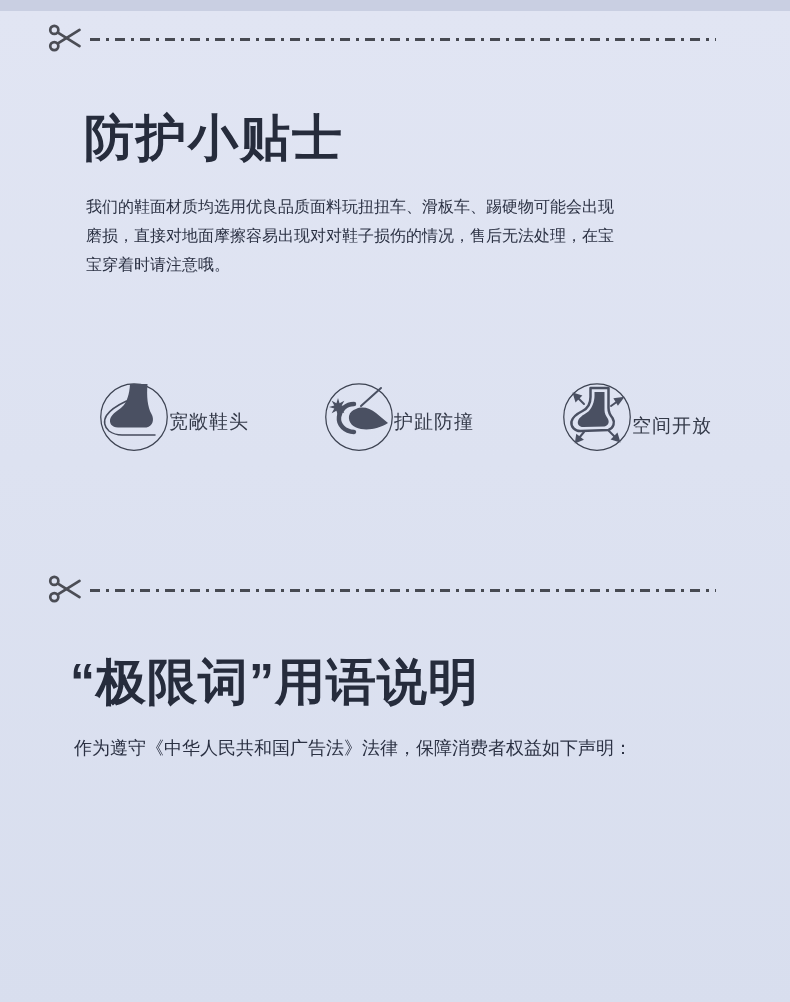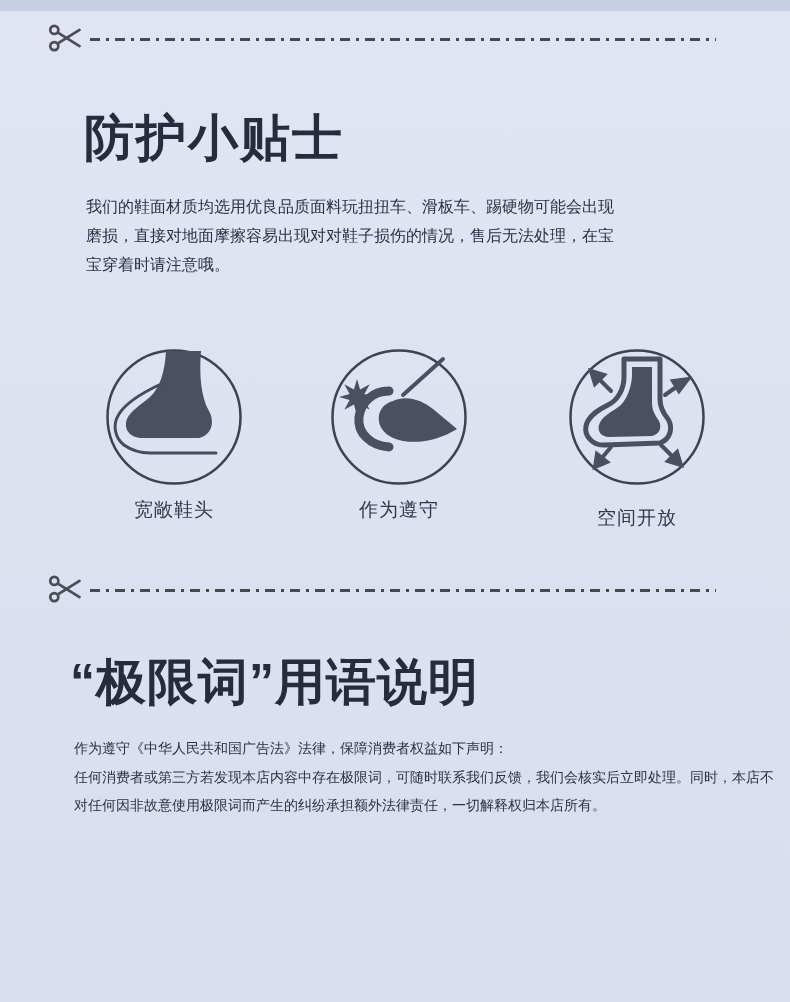--- a/index.html
+++ b/index.html
@@ -18,27 +18,27 @@
     flex:1;height:3px;margin-top:2px;
     background:repeating-linear-gradient(90deg,#474a52 0 10px,transparent 10px 16px,#474a52 16px 19px,transparent 19px 25px);
   }
   .cut-top{top:9px}
   .cut-mid{top:560px}
   .scissors{flex:0 0 auto;}
   h1.title{position:absolute;margin:0;font-size:50px;font-weight:700;color:#262c3c;letter-spacing:2px;white-space:nowrap;}
   #tips-title{left:84px;top:94px;}
   #disc-title{left:70px;top:638px;letter-spacing:1px;text-align:right;}
   .tips-body{position:absolute;left:86px;top:181px;width:540px;margin:0;font-size:16px;line-height:29px;color:#2b3143;text-align:left;}
-  .feature{position:absolute;top:336px;width:150px;display:flex;flex-direction:column;align-items:center;}
+  .feature{position:absolute;top:336px;width:150px;display:flex;align-items:center;}
   #feature-0{left:99px}
   #feature-1{left:324px}
   #feature-2{left:562px}
   .feature .label{margin-top:10px;font-size:19px;color:#333948;letter-spacing:1px;white-space:nowrap;}
   #feature-2 .label{margin-top:18px;}
-  .disc-text{position:absolute;left:74px;top:723px;width:700px;font-size:14px;line-height:28.5px;color:#2b3143;}
+  .disc-text{position:absolute;left:74px;top:723px;width:700px;font-size:18px;line-height:28.5px;color:#2b3143;}
   .disc-text p{margin:0;}
 </style>
 </head>
 <body>
 
 <div class="page">
 
   <div class="cutline cut-top">
     <svg class="scissors" width="36" height="34" viewBox="0 0 40 36" aria-hidden="true">
       <g stroke="#4b4d55" stroke-width="3" fill="none" stroke-linecap="round">
@@ -65,21 +65,21 @@
     </div>
 
     <div class="feature" id="feature-1">
       <svg width="140" height="140" viewBox="0 0 140 140" aria-hidden="true">
         <circle cx="70" cy="70" r="66.5" fill="none" stroke="#3d4352" stroke-width="2.5"></circle>
         <line x1="74" y1="48" x2="114" y2="12" stroke="#4a5062" stroke-width="4" stroke-linecap="round"></line>
         <path d="M64,54 C76,48 92,52 104,62 L128,82 C112,92 92,97 74,94 C58,91 48,81 50,68 C52,60 57,56 64,54 Z" fill="#4a5062"></path>
         <path d="M60,44 C44,44 32,55 30,70 C28,86 42,99 60,100" fill="none" stroke="#4a5062" stroke-width="9" stroke-linecap="round"></path>
         <polygon points="46,50 35.4,53.1 40.7,62.7 31.1,57.4 28,68 24.9,57.4 15.3,62.7 20.6,53.1 10,50 20.6,46.9 15.3,37.3 24.9,42.6 28,32 31.1,42.6 40.7,37.3 35.4,46.9" fill="#4a5062"></polygon>
       </svg>
-      <div class="label">作为遵守</div>
+      <div class="label">护趾防撞</div>
     </div>
 
     <div class="feature" id="feature-2">
       <svg width="140" height="140" viewBox="0 0 140 140" aria-hidden="true">
         <circle cx="70" cy="70" r="66.5" fill="none" stroke="#3d4352" stroke-width="2.5"></circle>
         <path d="M57,12 L93,12 L93,52 C93,60 96,66 101,72 C106,80 104,92 93,96 L38,98 C26,99 17,89 19,79 C21,69 31,63 41,58 C51,53 57,42 57,30 Z" fill="none" stroke="#4a5062" stroke-width="5" stroke-linejoin="round"></path>
         <path d="M65,20 L85,20 L85,56 C85,63 88,68 92,74 C95,80 93,87 85,89 L42,90 C35,90 30,85 32,78 C34,71 42,66 50,61 C60,55 65,38 65,28 Z" fill="#4a5062"></path>
         <g stroke="#4a5062" stroke-width="4" stroke-linecap="round" fill="#4a5062">
           <line x1="44" y1="44" x2="32" y2="32"></line>
             <polygon points="24,24 37,28 28,37"></polygon>
@@ -104,17 +104,16 @@
         <line x1="11" y1="24" x2="35" y2="9"></line>
       </g>
     </svg>
     <div class="dash"></div>
   </div>
 
   <section>
     <h1 class="title" id="disc-title">“极限词”用语说明</h1>
     <div class="disc-text">
       <p>作为遵守《中华人民共和国广告法》法律，保障消费者权益如下声明：</p>
-      <p>任何消费者或第三方若发现本店内容中存在极限词，可随时联系我们反馈，我们会核实后立即处理。同时，本店不对任何因非故意使用极限词而产生的纠纷承担额外法律责任，一切解释权归本店所有。</p>
     </div>
   </section>
 
 </div>
 
 </body></html>

